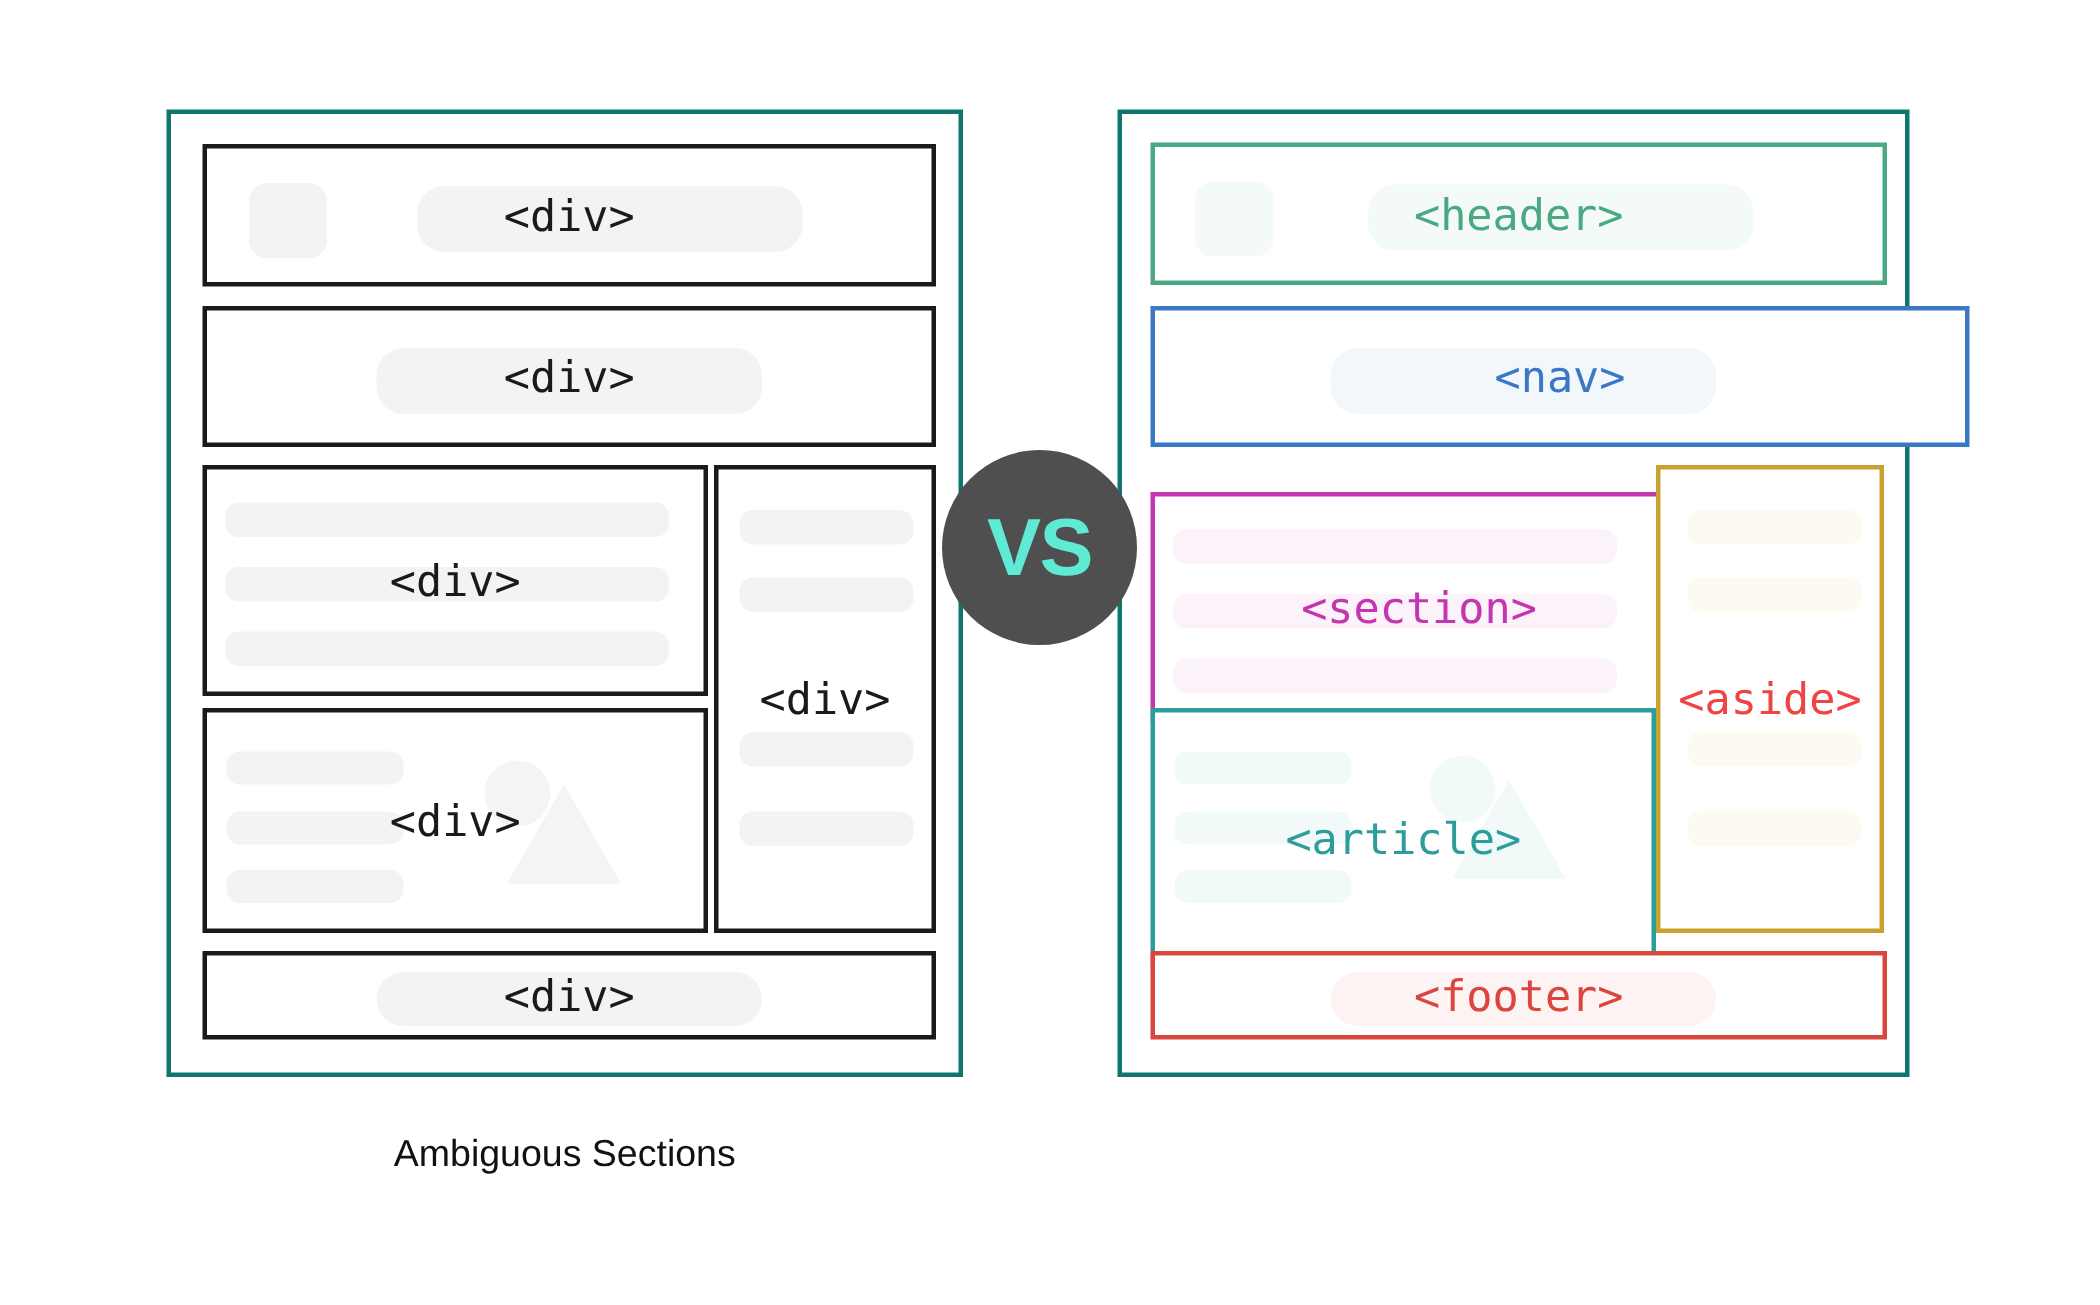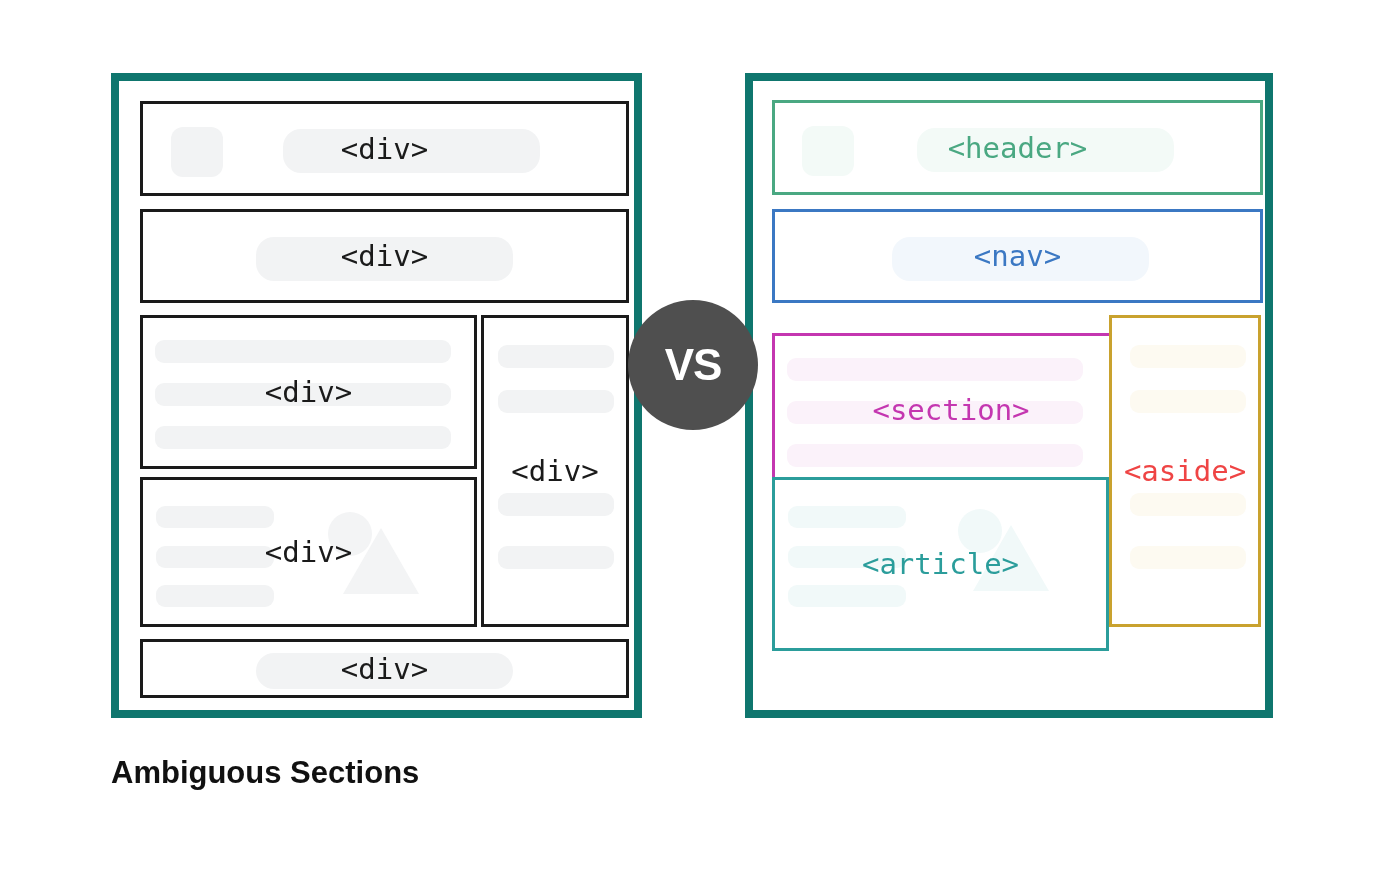--- a/index.html
+++ b/index.html
@@ -19,21 +19,21 @@
     position: absolute;
     left: 0; top: 0;
     width: 1400px;
     height: 870px;
   }
 
   
   .panel {
     position: absolute;
     box-sizing: border-box;
-    border: 8px solid #0f766e;
+    border: 3px solid #0f766e;
     background: #ffffff;
   }
   .panel-left  { left: 111px; top: 73px; width: 531px; height: 645px; }
   .panel-right { left: 745px; top: 73px; width: 528px; height: 645px; }
 
   .panel-inner {
     position: absolute;
     left: 0; top: 0;
     width: 100%;
     height: 100%;
@@ -103,34 +103,34 @@
     width: 130px;
     height: 130px;
     border-radius: 50%;
     background: #4f4f4f;
     display: flex;
     align-items: center;
     justify-content: center;
     z-index: 10;
   }
   .vs-badge span {
-    color: #ffffff;
+    color: #5eead4;
     font-family: "Liberation Sans", sans-serif;
     font-weight: bold;
-    font-size: 44px;
+    font-size: 54px;
     letter-spacing: -1px;
   }
 
   
   .caption {
     position: absolute;
-    text-align: left;
+    text-align: center;
     font-family: "Liberation Sans", sans-serif;
-    font-weight: bold;
-    font-size: 31px;
+    font-weight: normal;
+    font-size: 25px;
     color: #111111;
     white-space: nowrap;
   }
   .caption-left  { left: 111px; top: 755px; width: 531px; }
   .caption-right { left: 745px; top: 755px; width: 528px; }
 </style>
 </head>
 <body>
 
 <div class="stage">
@@ -183,21 +183,21 @@
 
   <div class="panel panel-right">
     <div class="panel-inner">
 
       <div class="block" style="left:19px; top:19px; width:491px; height:95px; border:3px solid #4aa882;text-align:right;">
         <div class="sk-square" style="left:27px; top:23px; width:52px; height:50px; background:#f3faf7;"></div>
         <div class="sk-pill" style="left:142px; top:25px; width:257px; height:44px; background:#f3faf7;"></div>
         <span class="tag-label big" style="color:#4aa882;">&lt;header&gt;</span>
       </div>
 
-      <div class="block" style="left:19px; top:128px; width:491px; height:94px; border:3px solid #3b78c3;">
+      <div class="block" style="left:19px; top:128px; width:546px; height:94px; border:3px solid #3b78c3;">
         <div class="sk-pill" style="left:117px; top:25px; width:257px; height:44px; background:#f2f7fc;"></div>
         <span class="tag-label big" style="color:#3b78c3;">&lt;nav&gt;</span>
       </div>
 
       <div class="block" style="left:19px; top:252px; width:358px; height:154px; border:3px solid #c436b0;">
         <div class="sk" style="left:12px; top:22px; width:296px; height:23px; background:#fbf2fa;"></div>
         <div class="sk" style="left:12px; top:65px; width:296px; height:23px; background:#fbf2fa;"></div>
         <div class="sk" style="left:12px; top:108px; width:296px; height:23px; background:#fbf2fa;"></div>
         <span class="tag-label big" style="color:#c436b0;">&lt;section&gt;</span>
       </div>
@@ -212,20 +212,24 @@
 
       <div class="block" style="left:19px; top:396px; width:337px; height:174px; border:3px solid #2b9d9b;">
         <div class="sk" style="left:13px; top:26px; width:118px; height:22px; background:#f1f9f9;"></div>
         <div class="sk" style="left:13px; top:66px; width:118px; height:22px; background:#f1f9f9;"></div>
         <div class="sk" style="left:13px; top:105px; width:118px; height:22px; background:#f1f9f9;"></div>
         <div class="sk-circle" style="left:183px; top:29px; width:44px; height:44px; background:#f1f9f9;"></div>
         <div class="sk-tri" style="left:198px; top:45px; border-bottom-color:#f1f9f9;"></div>
         <span class="tag-label big" style="color:#2b9d9b;">&lt;article&gt;</span>
       </div>
 
+      <div class="block" style="left:19px; top:558px; width:491px; height:59px; border:3px solid #d9463f;">
+        <div class="sk-pill" style="left:117px; top:11px; width:257px; height:36px; background:#fdf3f2;"></div>
+        <span class="tag-label big" style="color:#d9463f;">&lt;footer&gt;</span>
+      </div>
 
     </div>
   </div>
 
   <div class="vs-badge">
     <span>VS</span>
   </div>
 
   <div class="caption caption-left">Ambiguous Sections</div>
 

